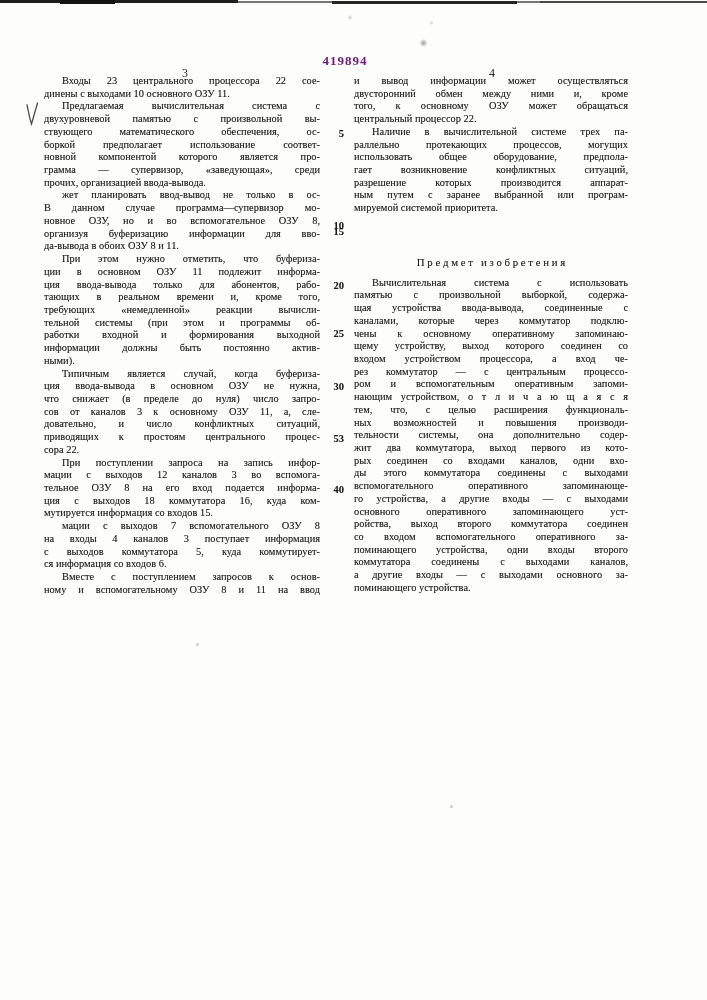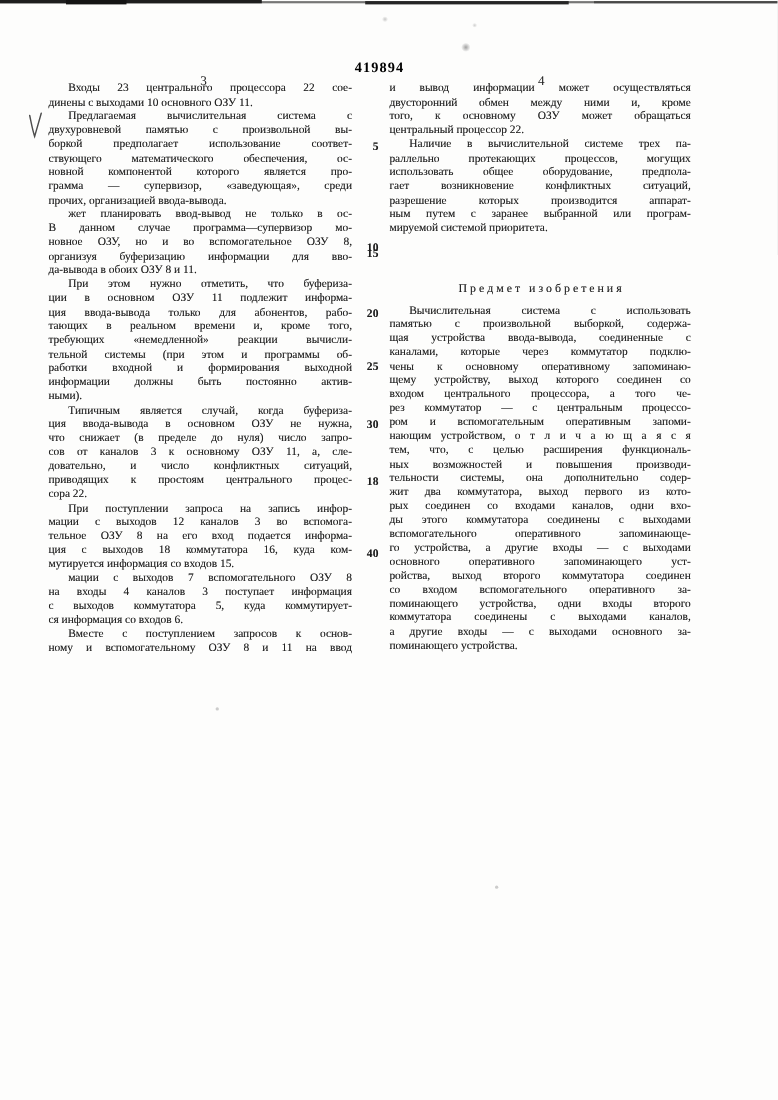--- a/index.html
+++ b/index.html
@@ -16,21 +16,21 @@
   .scan-edge{position:absolute;top:0;left:0;width:707px;height:6px;}
   .scan-edge .seg{position:absolute;}
   .seg.s1{top:1px;left:0;width:707px;height:2px;background:#4a4a4a;opacity:.75;}
   .seg.s2{top:0;left:0;width:238px;height:3px;background:#1e1e1e;}
   .seg.s3{top:1px;left:332px;width:185px;height:3px;background:#262626;}
   .seg.s4{top:1px;left:540px;width:167px;height:2px;background:#3c3c3c;opacity:.8;}
   .seg.s5{top:0;left:60px;width:55px;height:4px;background:#141414;}
 
   .patent-number{
     position:absolute;top:53px;left:295px;width:100px;
-    text-align:center;font-size:13px;font-weight:bold;letter-spacing:1px;color:#000000;
+    text-align:center;font-size:13px;font-weight:bold;letter-spacing:1px;color:#701a75;
   }
   .page-num{position:absolute;top:66px;width:30px;text-align:center;font-size:12px;color:#242424;}
   .pn-left{left:170px;}
   .pn-right{left:477px;}
 
   .vmark{position:absolute;left:24px;top:101px;}
 
   .col{
     position:absolute;top:75px;
     font-size:10.4px;line-height:12.72px;
@@ -58,21 +58,21 @@
 
   .gutter{position:absolute;top:0;left:0;width:0;height:0;}
   .ln{
     position:absolute;left:318px;width:26px;
     text-align:right;
     font-size:10.5px;font-weight:bold;color:#1c1c1c;
     line-height:12.7px;
     text-shadow:0 0 .5px rgba(40,40,40,.4);
   }
   .ln0{top:128px;} .ln1{top:178px;margin-top:42px;} .ln2{top:226px;} .ln3{top:280px;}
-  .ln4{top:328px;} .ln5{top:381px;} .ln6{top:433px;} .ln7{top:498px;}
+  .ln4{top:328px;} .ln5{top:381px;} .ln6{top:433px;} .ln7{top:484px;}
 
   .smudge{position:absolute;border-radius:50%;}
   .sm1{left:419px;top:39px;width:9px;height:8px;background:radial-gradient(circle,rgba(85,85,85,.55),rgba(85,85,85,0) 70%);}
   .sm2{left:347px;top:15px;width:6px;height:5px;background:radial-gradient(circle,rgba(100,100,100,.35),rgba(100,100,100,0) 70%);}
   .sm3{left:429px;top:21px;width:5px;height:4px;background:radial-gradient(circle,rgba(100,100,100,.3),rgba(100,100,100,0) 70%);}
   .sm4{left:450px;top:805px;width:3px;height:3px;background:rgba(60,60,60,.25);}
   .sm5{left:196px;top:643px;width:3px;height:3px;background:rgba(60,60,60,.25);}
 </style>
 </head>
 <body>
@@ -102,22 +102,22 @@
   </svg>
 
   <div class="col col-left">
       <div class="para indent">
         <div class="line">Входы 23 центрального процессора 22 сое-</div>
         <div class="line lastline">динены с выходами 10 основного ОЗУ 11.</div>
       </div>
       <div class="para indent">
         <div class="line">Предлагаемая вычислительная система с</div>
         <div class="line">двухуровневой памятью с произвольной вы-</div>
+        <div class="line">ствующего математического обеспечения, ос-</div>
         <div class="line">боркой предполагает использование соответ-</div>
-        <div class="line">ствующего математического обеспечения, ос-</div>
         <div class="line">новной компонентой которого является про-</div>
         <div class="line">грамма — супервизор, «заведующая», среди</div>
         <div class="line lastline">прочих, организацией ввода-вывода.</div>
       </div>
       <div class="para indent">
         <div class="line">жет планировать ввод-вывод не только в ос-</div>
         <div class="line">В данном случае программа—супервизор мо-</div>
         <div class="line">новное ОЗУ, но и во вспомогательное ОЗУ 8,</div>
         <div class="line">организуя буферизацию информации для вво-</div>
         <div class="line lastline">да-вывода в обоих ОЗУ 8 и 11.</div>
@@ -177,21 +177,21 @@
         <div class="line lastline">мируемой системой приоритета.</div>
       </div>
       <div class="heading">П р е д м е т   и з о б р е т е н и я</div>
       <div class="para indent">
         <div class="line">Вычислительная система с использовать</div>
         <div class="line">памятью с произвольной выборкой, содержа-</div>
         <div class="line">щая устройства ввода-вывода, соединенные с</div>
         <div class="line">каналами, которые через коммутатор подклю-</div>
         <div class="line">чены к основному оперативному запоминаю-</div>
         <div class="line">щему устройству, выход которого соединен со</div>
-        <div class="line">входом центрального процессора, а того че-</div>
+        <div class="line">входом устройством процессора, а вход че-</div>
         <div class="line">рез коммутатор — с центральным процессо-</div>
         <div class="line">ром и вспомогательным оперативным запоми-</div>
         <div class="line">нающим устройством, о&nbsp;т&nbsp;л&nbsp;и&nbsp;ч&nbsp;а&nbsp;ю&nbsp;щ&nbsp;а&nbsp;я&nbsp;с&nbsp;я</div>
         <div class="line">тем, что, с целью расширения функциональ-</div>
         <div class="line">ных возможностей и повышения производи-</div>
         <div class="line">тельности системы, она дополнительно содер-</div>
         <div class="line">жит два коммутатора, выход первого из кото-</div>
         <div class="line">рых соединен со входами каналов, одни вхо-</div>
         <div class="line">ды этого коммутатора соединены с выходами</div>
         <div class="line">вспомогательного оперативного запоминающе-</div>
@@ -206,17 +206,17 @@
       </div>
     </div>
 
   <div class="gutter">
     <div class="ln ln0">5</div>
     <div class="ln ln1">10</div>
     <div class="ln ln2">15</div>
     <div class="ln ln3">20</div>
     <div class="ln ln4">25</div>
     <div class="ln ln5">30</div>
-    <div class="ln ln6">18</div>
+    <div class="ln ln6">53</div>
     <div class="ln ln7">40</div>
   </div>
 
 </div>
 
 </body></html>

